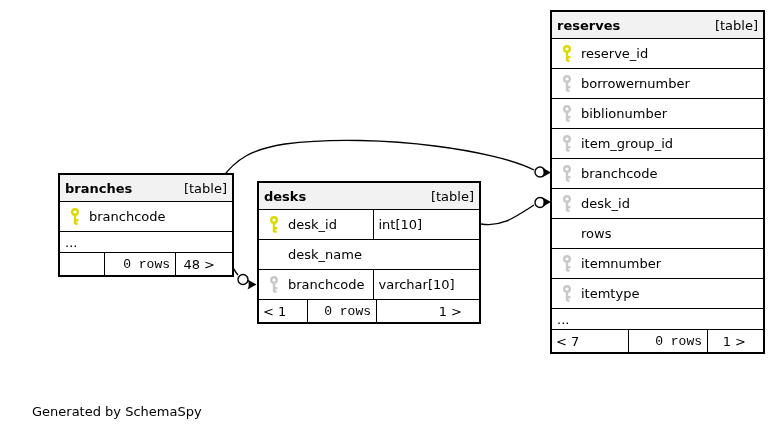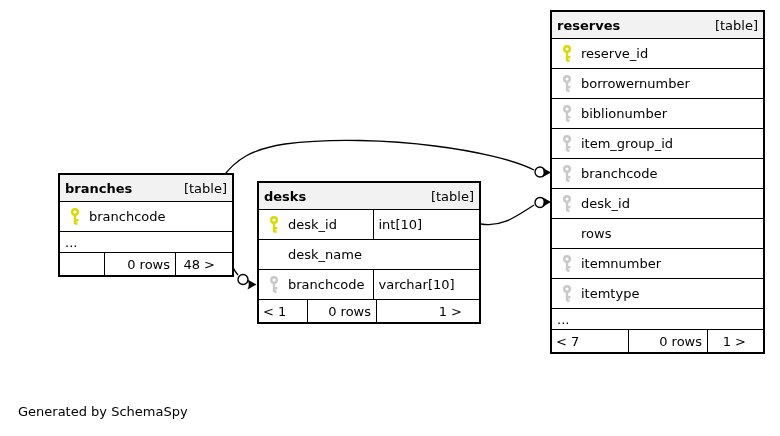--- a/index.html
+++ b/index.html
@@ -38,35 +38,35 @@
     width:101px;margin-left:auto;white-space:nowrap;
   }
   .namecell{display:flex;align-items:center;width:115px;}
   .ellipsis{
     height:20px;display:flex;align-items:center;
     padding-left:5px;border-bottom:1px solid #000;
   }
   .foot{display:flex;height:22px;}
   .fc{display:flex;align-items:center;box-sizing:border-box;}
   .fc.parents{padding-left:4px;}
-  .fc.rowsc{justify-content:flex-end;padding-right:5px;border-left:1px solid #000;}
+  .fc.rowsc{justify-content:flex-end;padding-right:5px;border-left:1px solid #000;font-family:Liberation Mono, monospace;}
   .fc.children{justify-content:flex-end;padding-right:17px;border-left:1px solid #000;flex:1;}
   .fc.first{border-left:none;}
   
   #t-branches{left:16px;top:173px;width:176px;margin-left:42px;}
   #t-branches .fc.parents{width:44px;}
   #t-branches .fc.rowsc{width:71px;}
   #t-desks{left:257px;top:181px;width:224px;text-align:right;}
   #t-desks .fc.parents{width:48px;}
   #t-desks .fc.rowsc{width:69px;}
   #t-reserves{left:550px;top:10px;width:215px;text-align:center;}
   #t-reserves .fc.parents{width:76px;}
   #t-reserves .fc.rowsc{width:79px;}
   #credit{
-    position:absolute;left:18px;top:404px;z-index:1;
+    position:absolute;left:32px;top:404px;z-index:1;
     font-size:13px;
   }
 </style>
 </head>
 <body>
 
 <div id="canvas">
 
   <svg id="wires" width="780" height="436" viewBox="0 0 780 436">
 

